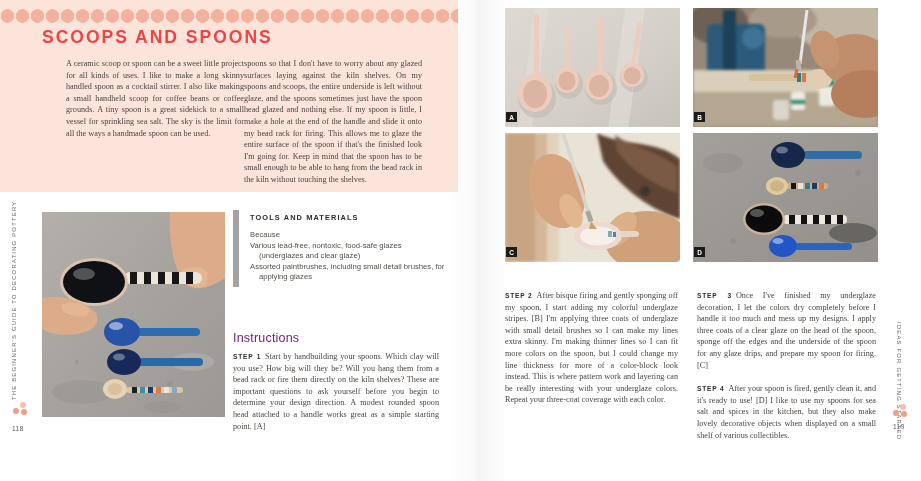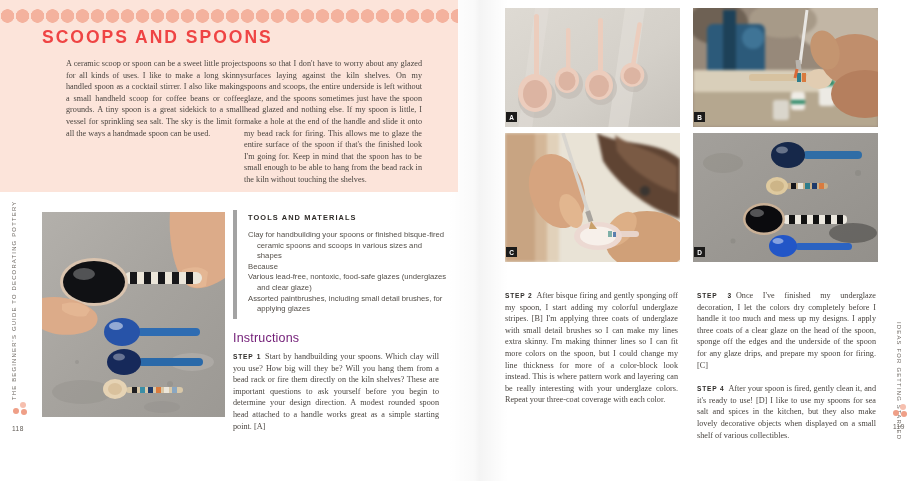--- a/index.html
+++ b/index.html
@@ -38,21 +38,21 @@
     display:flex; margin-left:24px;
   }
   .intro-col { width:178px; font-size:8.2px; line-height:11.6px; text-align:justify; color:#4a4540; }
   .intro-col p + p { text-indent:10px; }
   .left-photo-wrap {
     position:absolute; left:42px; top:212px; width:183px; height:205px;
   }
   .left-photo-wrap svg, .photo-wrap svg { display:block; width:100%; height:100%; }
   .tools-block {
     position:absolute; left:233px; top:210px; width:214px;
-    border-left:4px solid #a3a3a3; padding-left:11px; padding-top:3px; padding-bottom:4px;
+    border-left:6px solid #a3a3a3; padding-left:11px; padding-top:3px; padding-bottom:4px;
   }
   .tools-heading {
     font-family:"Liberation Sans", sans-serif;
     font-size:7.4px; font-weight:700; letter-spacing:1.1px; color:#2f2c29;
     margin-bottom:8px; white-space:nowrap;
   }
   .tools-item {
     font-family:"Liberation Sans", sans-serif;
     font-size:7.7px; line-height:10.6px; color:#55504a;
     padding-left:9px; text-indent:-9px;
@@ -193,21 +193,20 @@
             <rect x="130" y="175" width="5" height="6" fill="#8aa6c0"></rect>
         </g>
         <ellipse cx="73" cy="177" rx="12" ry="10" fill="#e6d3b4"></ellipse>
         <ellipse cx="73" cy="177" rx="7" ry="6" fill="#d9c19d"></ellipse>
       </g>
     </svg>
   </div>
 
   <div class="tools-block">
     <div class="tools-heading">TOOLS AND MATERIALS</div>
-    <div class="tools-item">Clay for handbuilding your spoons or finished bisque-fired ceramic spoons and scoops in various sizes and shapes</div>
     <div class="tools-item">Because</div>
     <div class="tools-item">Various lead-free, nontoxic, food-safe glazes (underglazes and clear glaze)</div>
     <div class="tools-item">Assorted paintbrushes, including small detail brushes, for applying glazes</div>
   </div>
 
   <h2 class="instructions-heading">Instructions</h2>
 
   <div class="step1-block">
     <p class="step">
       <span class="step-label">STEP 1</span><span>Start by handbuilding your spoons. Which clay will you use? How big will they be? Will you hang them from a bead rack or fire them directly on the kiln shelves? These are important questions to ask yourself before you begin to determine your design direction. A modest rounded spoon head attached to a handle works great as a simple starting point. [A]</span>

